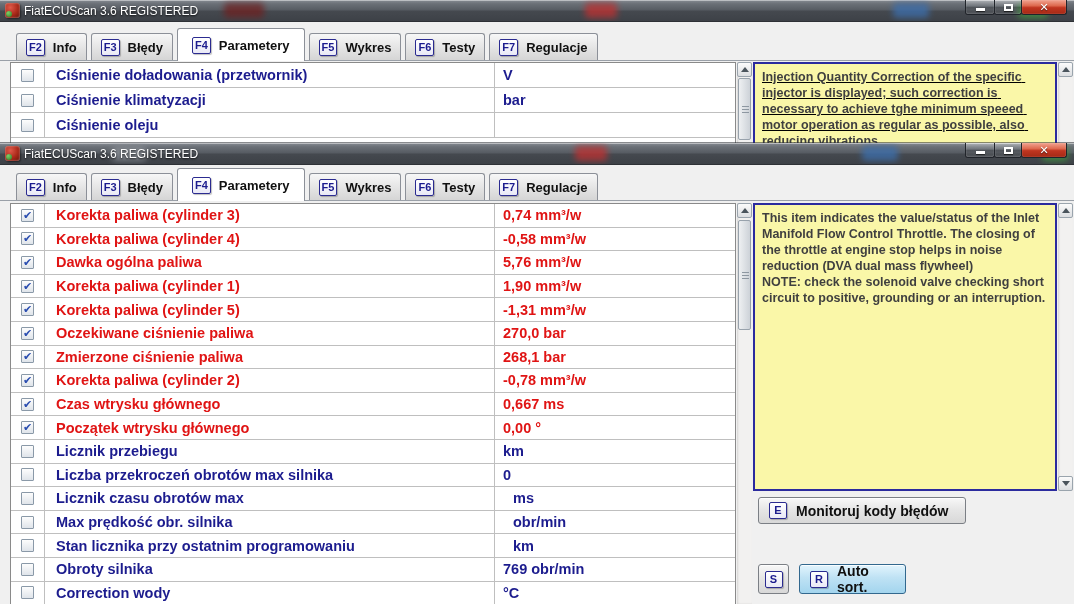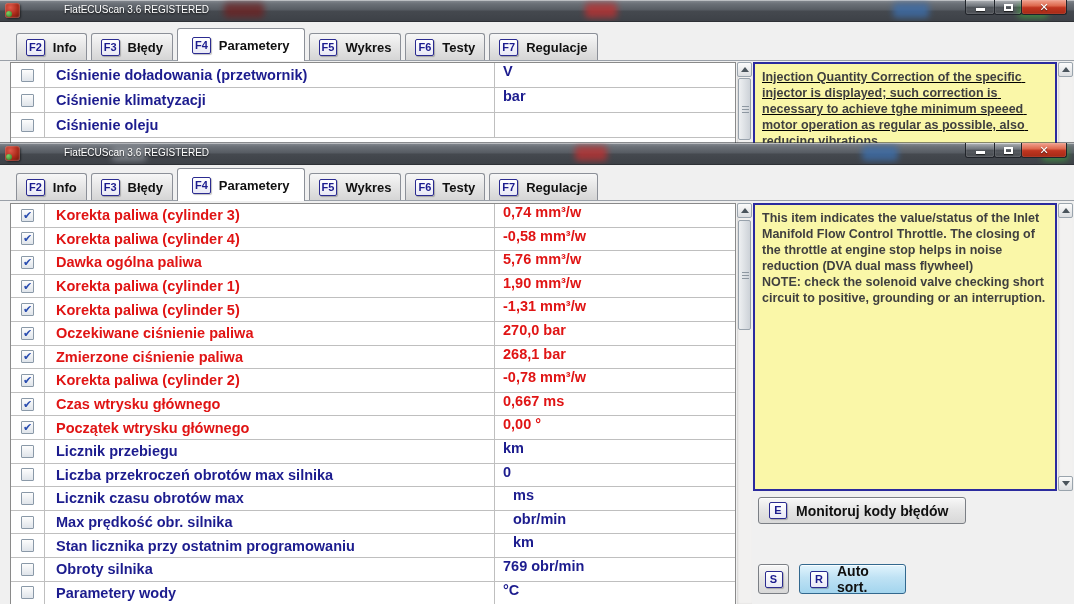--- a/index.html
+++ b/index.html
@@ -16,22 +16,22 @@
   .titlebar { position:absolute; top:0; left:0; right:0; height:22px; overflow:hidden;
     background:linear-gradient(#878c93 0%, #6b7077 18%, #565b62 48%, #45494f 52%, #3d4147 100%);
     border-bottom:1px solid #2e3136; }
   .titlebar::before{ content:""; position:absolute; top:0; left:0; right:0; height:1px; background:rgba(255,255,255,.45); }
   .blob { position:absolute; top:3px; height:15px; border-radius:4px; filter:blur(3px); opacity:.75; }
   .app-icon { position:absolute; left:5px; top:3px; width:15px; height:15px; border-radius:3px;
     background:radial-gradient(circle at 35% 30%, #e05a4a 0%, #a82818 55%, #5e130a 100%);
     box-shadow:inset 0 0 2px rgba(255,255,255,.6), 1px 1px 2px rgba(0,0,0,.5); }
   .app-icon::after{ content:""; position:absolute; left:1px; bottom:1px; width:6px; height:6px; border-radius:50%;
     background:radial-gradient(circle at 35% 30%, #7fd06a, #2c7a1e); }
-  .title-text { position:absolute; left:24px; top:4px; font-size:10px; color:#fff;
-    text-shadow:0 1px 2px rgba(0,0,0,.8); white-space:nowrap;margin-left:40px; }
+  .title-text { position:absolute; left:24px; top:4px; font-size:12px; color:#fff;
+    text-shadow:0 1px 2px rgba(0,0,0,.8); white-space:nowrap; }
 
   .caption-buttons { position:absolute; top:0; right:7px; display:flex; }
   .cap-btn { height:15px; border:1px solid #20242a; border-top:none; border-radius:0 0 3px 3px;
     display:flex; align-items:center; justify-content:center; margin-left:-1px;
     background:linear-gradient(rgba(255,255,255,.35), rgba(255,255,255,.08) 45%, rgba(0,0,0,.18) 50%, rgba(255,255,255,.10));
     box-shadow:inset 0 0 1px rgba(255,255,255,.7); }
   .cap-btn.min { width:30px; } .cap-btn.max { width:28px; }
   .cap-btn.close { width:46px;
     background:linear-gradient(#f1a491 0%, #de6a50 40%, #c03520 55%, #a52a16 100%); }
   .glyph-min { width:9px; height:3px; background:#fff; box-shadow:0 1px 1px rgba(0,0,0,.6); margin-top:4px; }
@@ -49,21 +49,21 @@
   .tab.active { height:33px; padding:0 14px; background:#fff; position:relative; z-index:2; margin-bottom:-1px;justify-content:space-between; }
   .key-badge { display:inline-block; min-width:18px; padding:1px 2px; text-align:center;
     background:linear-gradient(#ffffff,#e9e9f6); border:1px solid #2b2b90; border-radius:2px;
     color:#1c1c8e; font-size:11px; font-weight:bold; line-height:13px;
     box-shadow:1px 1px 1px rgba(0,0,0,.25); }
 
   
   .param-table { position:absolute; left:10px; width:726px; background:#fff; border:1px solid #8a8a8a; overflow:hidden; }
   .win1 .param-table { top:62px; height:98px; }
   .win2 .param-table { top:60px; height:402px; }
-  .row { display:flex; border-bottom:1px solid #bfbfbf; color:#1c1c8e; }
+  .row { display:flex; align-items:center; border-bottom:1px solid #bfbfbf; color:#1c1c8e; }
   .win1 .row { height:25px; } .win2 .row { height:23.6px; }
   .row.red { color:#e01414; }
   .cb-cell { width:34px; align-self:stretch; display:flex; align-items:center; justify-content:center;
     border-right:1px solid #bfbfbf; }
   .checkbox { width:13px; height:13px; border:1px solid #8a99a8; border-radius:1px;
     background:linear-gradient(#fdfdfd,#dfe4ea); display:flex; align-items:center; justify-content:center; }
   .checkbox.checked::after { content:"✔"; color:#2a4db0; font-size:11px; font-weight:bold; line-height:1; }
   .label-cell { width:450px; padding-left:11px; font-size:14.5px; font-weight:bold; white-space:nowrap; overflow:hidden;
     border-right:1px solid #bfbfbf; align-self:stretch; display:flex; align-items:center; }
   .value-cell { flex:1; padding-left:8px; font-size:14.5px; font-weight:bold; white-space:nowrap; }
@@ -356,21 +356,21 @@
           <div class="cb-cell">
             <span class="checkbox"></span>
           </div>
           <div class="label-cell">Obroty silnika</div>
           <div class="value-cell">769 obr/min</div>
         </div>
         <div class="row">
           <div class="cb-cell">
             <span class="checkbox"></span>
           </div>
-          <div class="label-cell">Parametery wody</div>
+          <div class="label-cell">Correction wody</div>
           <div class="value-cell">°C</div>
         </div>
       </div>
 
     <div class="v-scrollbar table-scroll">
       <div class="sb-arrow up"></div>
       <div class="sb-thumb"></div>
     </div>
 
     <div class="info-panel">

